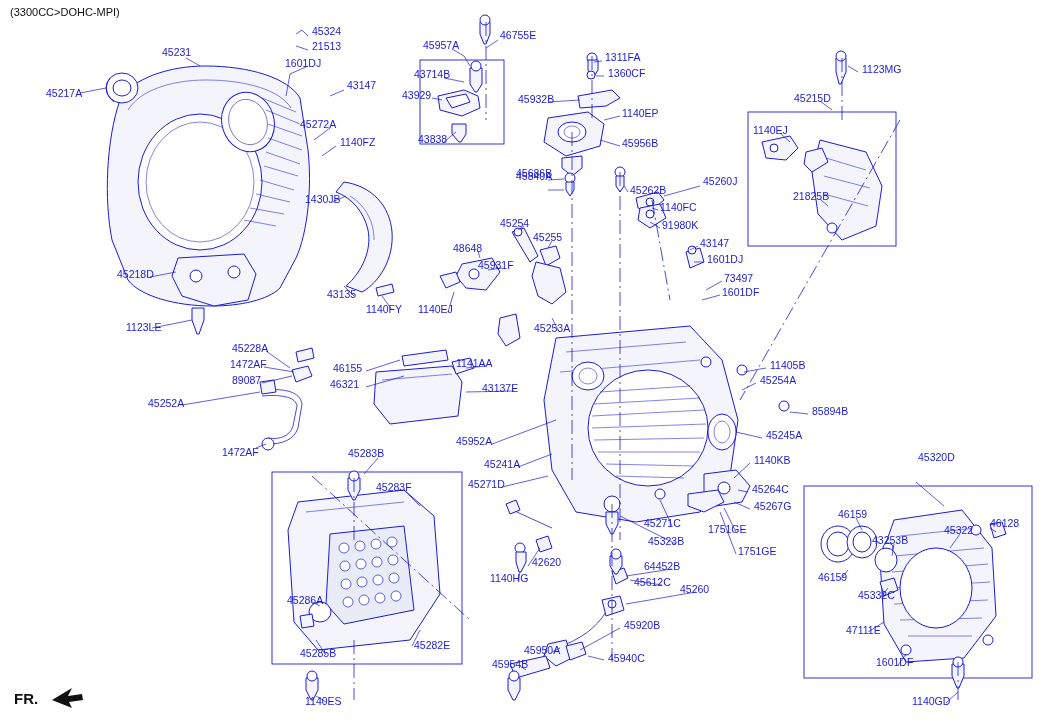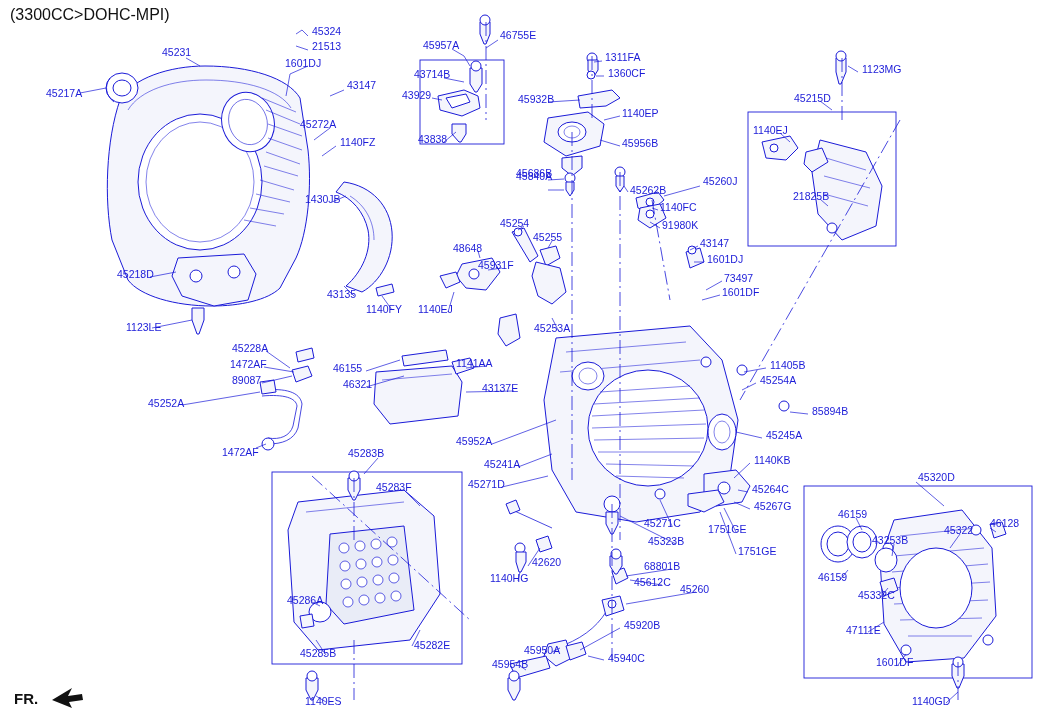--- a/index.html
+++ b/index.html
@@ -19,21 +19,21 @@
     position: absolute;
     left: 0;
     top: 0;
     width: 1042px;
     height: 727px;
   }
   .hdr {
     position: absolute;
     left: 10px;
     top: 6px;
-    font-size: 16px;
+    font-size: 11px;
     color: #111111;
     letter-spacing: 0px;
     font-family: "Liberation Sans", sans-serif;
   }
   .lbl {
     position: absolute;
     font-size: 10.5px;
     color: #1b1bd8;
     white-space: nowrap;
     font-family: "Liberation Sans", sans-serif;
@@ -463,53 +463,53 @@
   <div class="lbl" style="left:862px;top:64px">1123MG</div>
   <div class="lbl" style="left:794px;top:93px">45215D</div>
   <div class="lbl" style="left:753px;top:125px">1140EJ</div>
   <div class="lbl" style="left:793px;top:191px">21825B</div>
   <div class="lbl" style="left:232px;top:343px">45228A</div>
   <div class="lbl" style="left:230px;top:359px">1472AF</div>
   <div class="lbl" style="left:232px;top:375px">89087</div>
   <div class="lbl" style="left:148px;top:398px">45252A</div>
   <div class="lbl" style="left:222px;top:447px">1472AF</div>
   <div class="lbl" style="left:333px;top:363px">46155</div>
-  <div class="lbl" style="left:343px;top:379px">46321</div>
+  <div class="lbl" style="left:330px;top:379px">46321</div>
   <div class="lbl" style="left:456px;top:358px">1141AA</div>
   <div class="lbl" style="left:482px;top:383px">43137E</div>
   <div class="lbl" style="left:456px;top:436px">45952A</div>
   <div class="lbl" style="left:484px;top:459px">45241A</div>
   <div class="lbl" style="left:468px;top:479px">45271D</div>
   <div class="lbl" style="left:770px;top:360px">11405B</div>
   <div class="lbl" style="left:760px;top:375px">45254A</div>
   <div class="lbl" style="left:812px;top:406px">85894B</div>
   <div class="lbl" style="left:766px;top:430px">45245A</div>
   <div class="lbl" style="left:754px;top:455px">1140KB</div>
   <div class="lbl" style="left:752px;top:484px">45264C</div>
   <div class="lbl" style="left:754px;top:501px">45267G</div>
   <div class="lbl" style="left:708px;top:524px">1751GE</div>
   <div class="lbl" style="left:738px;top:546px">1751GE</div>
   <div class="lbl" style="left:644px;top:518px">45271C</div>
   <div class="lbl" style="left:648px;top:536px">45323B</div>
-  <div class="lbl" style="left:644px;top:561px">68801B</div>
+  <div class="lbl" style="left:644px;top:561px">64452B</div>
   <div class="lbl" style="left:634px;top:577px">45612C</div>
   <div class="lbl" style="left:680px;top:584px">45260</div>
   <div class="lbl" style="left:624px;top:620px">45920B</div>
   <div class="lbl" style="left:608px;top:653px">45940C</div>
   <div class="lbl" style="left:524px;top:645px">45950A</div>
   <div class="lbl" style="left:492px;top:659px">45954B</div>
   <div class="lbl" style="left:532px;top:557px">42620</div>
   <div class="lbl" style="left:490px;top:573px">1140HG</div>
   <div class="lbl" style="left:348px;top:448px">45283B</div>
   <div class="lbl" style="left:376px;top:482px">45283F</div>
   <div class="lbl" style="left:287px;top:595px">45286A</div>
   <div class="lbl" style="left:300px;top:648px">45285B</div>
   <div class="lbl" style="left:414px;top:640px">45282E</div>
   <div class="lbl" style="left:305px;top:696px">1140ES</div>
-  <div class="lbl" style="left:918px;top:472px">45320D</div>
+  <div class="lbl" style="left:918px;top:452px">45320D</div>
   <div class="lbl" style="left:838px;top:509px">46159</div>
   <div class="lbl" style="left:872px;top:535px">43253B</div>
   <div class="lbl" style="left:944px;top:525px">45322</div>
   <div class="lbl" style="left:990px;top:518px">46128</div>
   <div class="lbl" style="left:818px;top:572px">46159</div>
   <div class="lbl" style="left:858px;top:590px">45332C</div>
   <div class="lbl" style="left:846px;top:625px">47111E</div>
   <div class="lbl" style="left:876px;top:657px">1601DF</div>
   <div class="lbl" style="left:912px;top:696px">1140GD</div>
 

